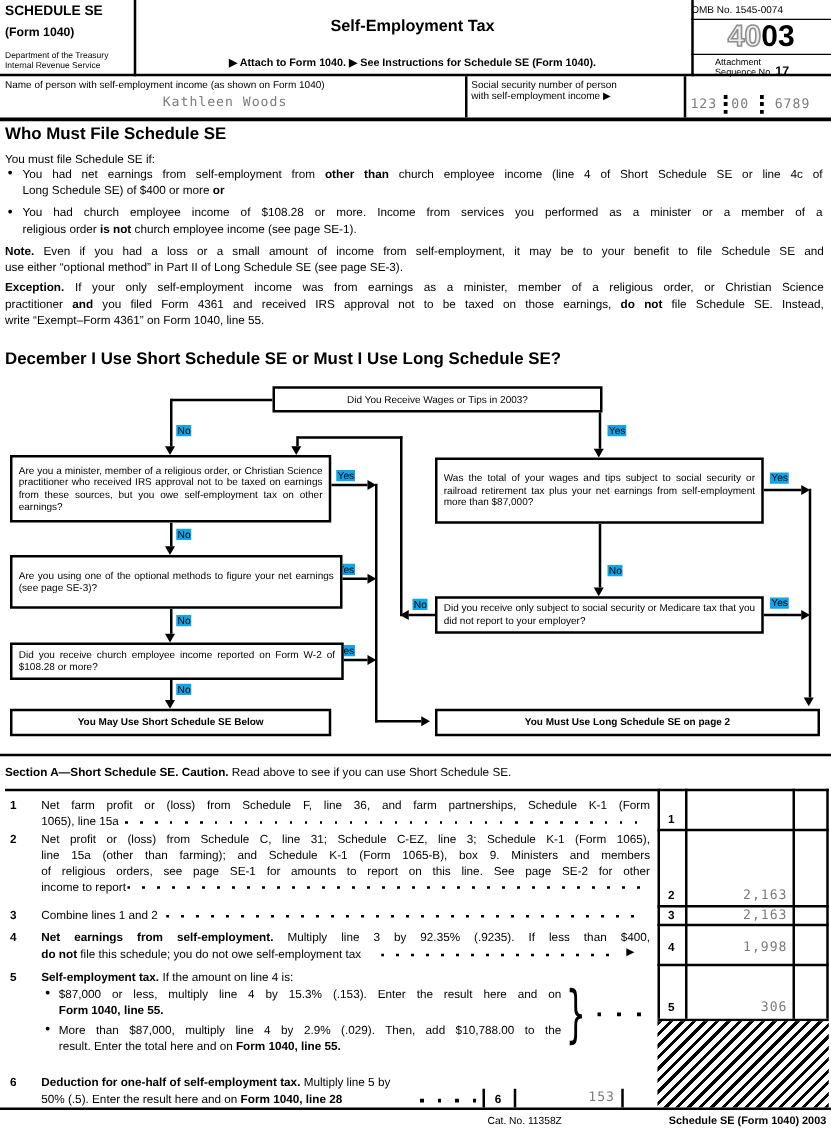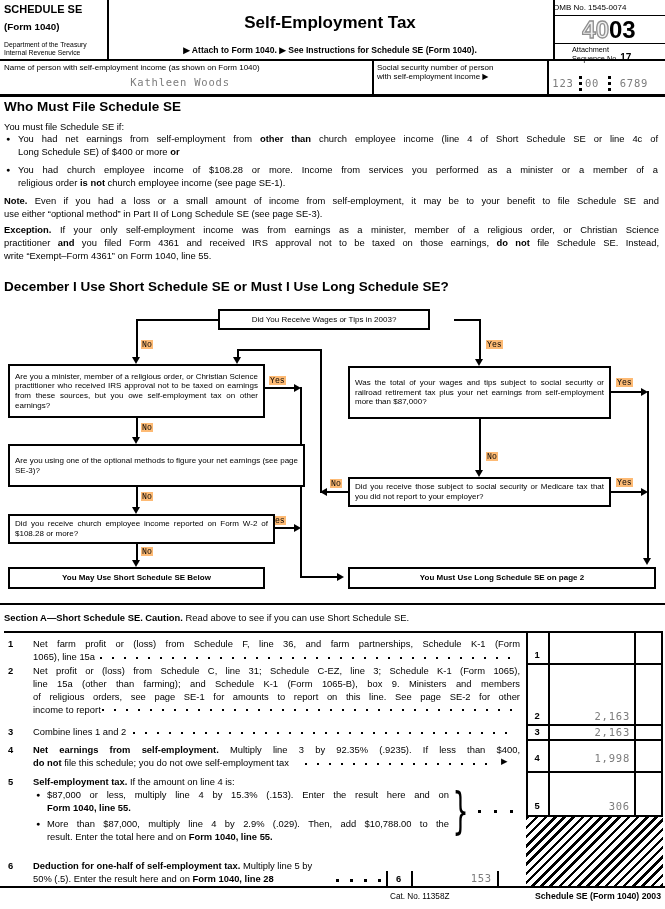--- a/index.html
+++ b/index.html
@@ -5,21 +5,21 @@
   html,body{margin:0;padding:0;background:#fff;}
   #page{position:relative;width:665px;height:909px;background:#fff;color:#000;
         font-family:"Liberation Sans",sans-serif;overflow:hidden;}
   .a{position:absolute;}
   .b{font-weight:bold;}
   .hl{position:absolute;background:#000;height:2px;}
   .vl{position:absolute;background:#000;width:2px;}
   .ln{font-size:9.4px;line-height:12.9px;}
   .jl{text-align:justify;text-align-last:justify;}
   .h1{position:absolute;font-size:13.5px;font-weight:bold;text-align:right;}
-  .lbl{position:absolute;font-size:8.2px;line-height:9px;background:#fdba74;padding:0 1px;font-family:Liberation Mono, monospace;}
+  .lbl{position:absolute;font-size:8.2px;line-height:9px;background:#0ea5e9;padding:0 1px;}
   .fcbox{position:absolute;border:2px solid #000;box-sizing:border-box;background:#fff;
          display:flex;align-items:center;font-size:8px;line-height:9.7px;padding:2px 5px;}
   .fcbox .tx{width:100%;text-align:justify;}
   .fcbox.ctr .tx{text-align:center;font-weight:bold;}
   .fcbox.q1 .tx{text-align:center;}
   .arr-d{position:absolute;width:0;height:0;border-left:4px solid transparent;
          border-right:4px solid transparent;border-top:7px solid #000;}
   .arr-r{position:absolute;width:0;height:0;border-top:4px solid transparent;
          border-bottom:4px solid transparent;border-left:7px solid #000;}
   .arr-l{position:absolute;width:0;height:0;border-top:4px solid transparent;
@@ -48,21 +48,21 @@
 
   <div class="vl" style="left:107px;top:0;height:61px"></div>
   <div class="vl" style="left:553px;top:0;height:61px"></div>
   <div class="hl" style="left:0;top:59px;width:665px"></div>
 
   <div class="a b" style="left:4px;top:3px;font-size:11px">SCHEDULE SE</div>
   <div class="a b" style="left:4px;top:21px;font-size:9.8px">(Form 1040)</div>
   <div class="a tiny" style="left:4px;top:41px">Department of the Treasury</div>
   <div class="a tiny" style="left:4px;top:49px">Internal Revenue Service</div>
 
-  <div class="a b" style="left:110px;top:13px;width:440px;text-align:center;font-size:17px">Self-Employment Tax</div>
+  <div class="a b" style="left:110px;top:13px;width:440px;text-align:center;font-size:13px">Self-Employment Tax</div>
   <div class="a b" style="left:110px;top:45px;width:440px;text-align:center;font-size:8.6px">▶ Attach to Form 1040.   ▶ See Instructions for Schedule SE (Form 1040).</div>
 
   <div class="a" style="left:553px;top:3px;width:112px;font-size:8px">OMB No. 1545-0074</div>
   <div class="hl" style="left:553px;top:15px;width:112px;height:1px"></div>
   <div class="a" style="left:553px;top:16px;width:112px;text-align:center;font-size:24px;font-weight:bold;line-height:27px"><span class="out">40</span><span>03</span></div>
   <div class="hl" style="left:553px;top:43px;width:112px;height:1px"></div>
   <div class="a" style="left:572px;top:44.5px;font-size:7.3px">Attachment</div>
   <div class="a" style="left:572px;top:51.5px;font-size:7.3px"><span>Sequence No. </span><span class="b" style="font-size:10px">17</span></div>
 
   <div class="vl" style="left:372px;top:61px;height:33px"></div>
@@ -152,40 +152,40 @@
   <div class="lbl" style="left:616px;top:378px">Yes</div>
   <div class="vl" style="left:647px;top:391px;height:167px"></div>
   <div class="arr-d" style="left:643px;top:558px"></div>
   <div class="hl" style="left:611px;top:491px;width:30px"></div>
   <div class="arr-r" style="left:641px;top:488px"></div>
   <div class="lbl" style="left:616px;top:478px">Yes</div>
   <div class="hl" style="left:327px;top:491px;width:21px"></div>
   <div class="arr-l" style="left:320px;top:488px"></div>
   <div class="lbl" style="left:330px;top:479px">No</div>
 
-  <div class="fcbox q1" style="left:218px;top:309px;width:212px;height:21px">
+  <div class="fcbox q1" style="left:218px;top:309px;width:264px;height:21px">
       <span class="tx">Did You Receive Wages or Tips in 2003?</span>
     </div>
   <div class="fcbox" style="left:8px;top:364px;width:257px;height:54px">
       <span class="tx">Are you a minister, member of a religious order, or Christian Science practitioner who received IRS approval not to be taxed on earnings from these sources, but you owe self-employment tax on other earnings?</span>
     </div>
-  <div class="fcbox" style="left:8px;top:444px;width:297px;height:43px">
+  <div class="fcbox" style="left:8px;top:444px;width:266px;height:43px">
       <span class="tx">Are you using one of the optional methods to figure your net earnings (see page SE-3)?</span>
     </div>
   <div class="fcbox" style="left:8px;top:514px;width:267px;height:30px">
       <span class="tx">Did you receive church employee income reported on Form W-2 of $108.28 or more?</span>
     </div>
   <div class="fcbox ctr" style="left:8px;top:567px;width:257px;height:22px">
       <span class="tx">You May Use Short Schedule SE Below</span>
     </div>
   <div class="fcbox" style="left:348px;top:366px;width:263px;height:53px">
       <span class="tx">Was the total of your wages and tips subject to social security or railroad retirement tax plus your net earnings from self-employment more than $87,000?</span>
     </div>
   <div class="fcbox" style="left:348px;top:477px;width:263px;height:30px">
-      <span class="tx">Did you receive those subject to social security or Medicare tax that you did not report to your employer?</span>
+      <span class="tx">Did you receive only subject to social security or Medicare tax that you did not report to your employer?</span>
     </div>
   <div class="fcbox ctr" style="left:348px;top:567px;width:308px;height:22px">
       <span class="tx">You Must Use Long Schedule SE on page 2</span>
     </div>
 
   <div class="hl" style="left:0;top:603px;width:665px"></div>
   <div class="a ln" style="left:4px;top:612px;width:657px"><span class="b">Section A—Short Schedule SE. Caution.</span><span> Read above to see if you can use Short Schedule SE.</span></div>
 
   <div class="hl" style="left:4px;top:631px;width:659px"></div>
   <div class="vl" style="left:526px;top:631px;height:184px"></div>

